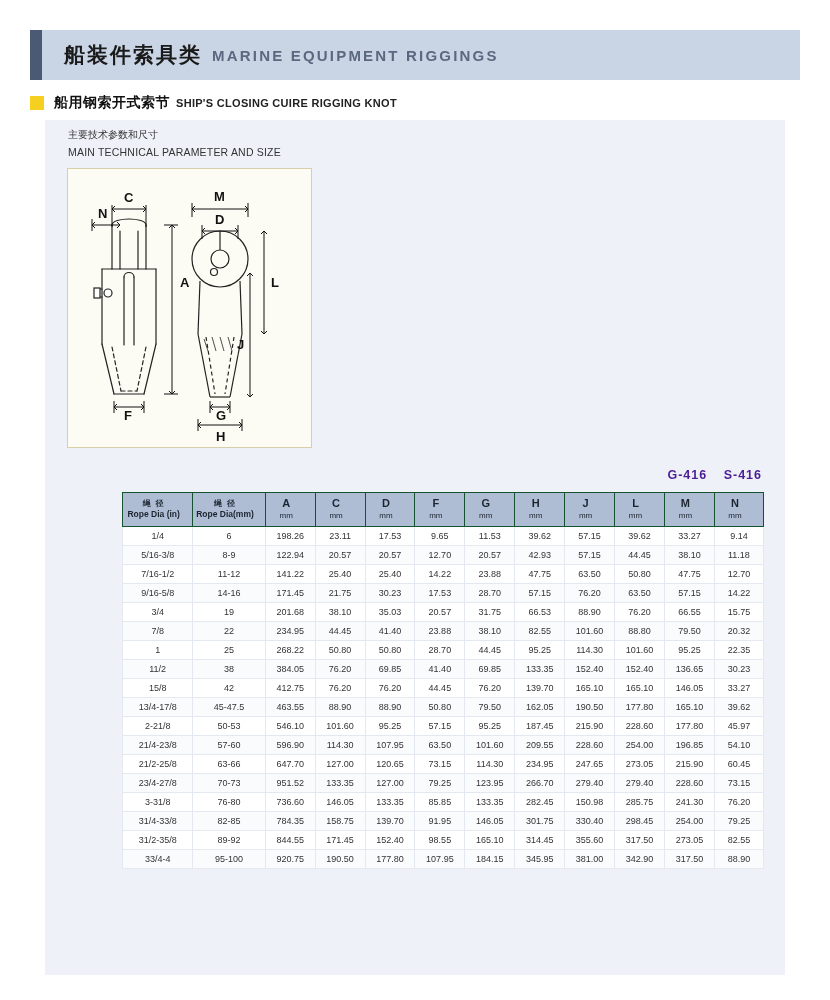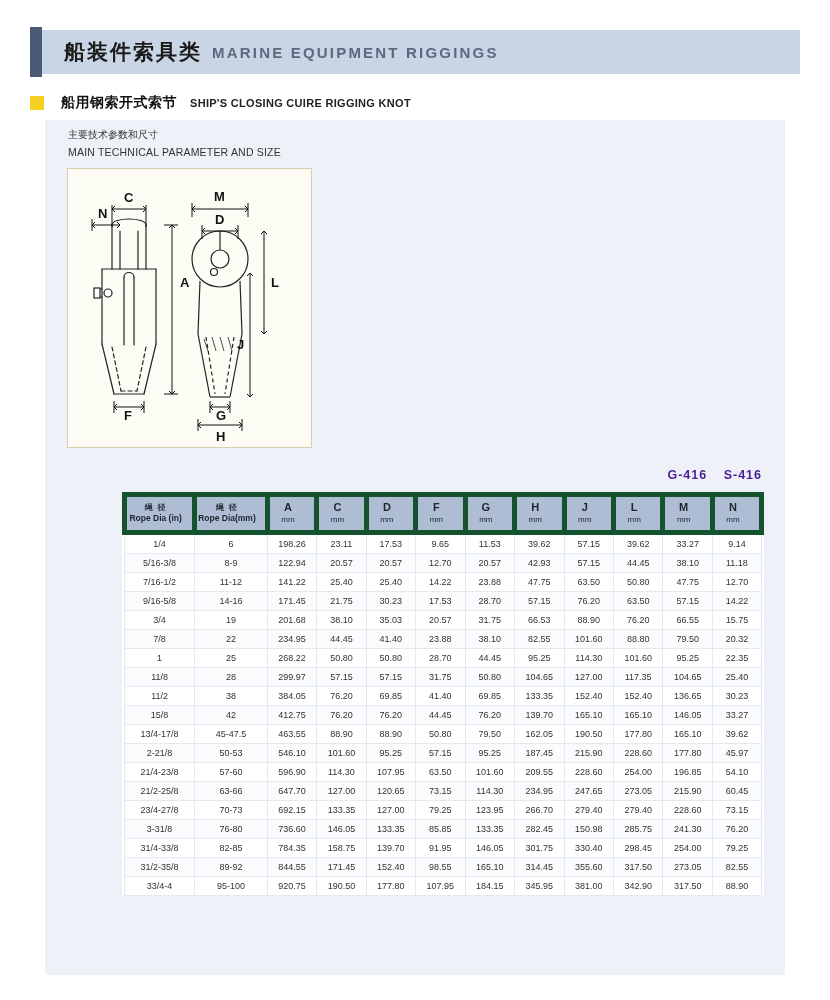--- a/index.html
+++ b/index.html
@@ -7,39 +7,39 @@
     width:830px;height:1000px;
     background:#ffffff;
     font-family:"Liberation Sans", sans-serif;
     color:#222;
     overflow:hidden;
   }
   .page{position:relative;width:830px;height:1000px;background:#fff;}
 
   
   .banner{
-    position:absolute;left:30px;top:30px;width:770px;height:44px;
+    position:absolute;left:30px;top:30px;width:770px;height:50px;
     background:#c9d4e4;
     display:flex;align-items:center;
   }
   .banner-bar{width:12px;height:50px;background:#4b5a74;}
   .banner-cn{
     font-family:"DejaVu Sans", sans-serif;
     font-size:21px;font-weight:bold;letter-spacing:2px;
     color:#1a1a1a;margin-left:22px;
   }
   .banner-en{
     font-size:15px;font-weight:bold;letter-spacing:2.2px;
     color:#5a6880;margin-left:10px;
   }
 
   
   .subtitle-row{
     position:absolute;left:30px;top:92px;width:770px;height:22px;
-    display:flex;align-items:center;gap:7px;
+    display:flex;align-items:center;
   }
   .yellow-box{width:14px;height:14px;background:#f5d020;margin-right:10px;}
   .sub-cn{font-family:"DejaVu Sans",sans-serif;font-size:14px;font-weight:bold;color:#111;letter-spacing:.5px;}
   .sub-en{font-size:11px;font-weight:bold;color:#222;margin-left:6px;letter-spacing:.3px;}
 
   
   .panel{
     position:absolute;left:45px;top:120px;width:740px;height:855px;
     background:#eef2f8;
   }
@@ -60,21 +60,21 @@
     font-size:12.5px;font-weight:bold;color:#4c1d95;letter-spacing:1px;
   }
   .codes span{margin-left:12px;}
 
   
   .tbl-wrap{position:absolute;left:122px;top:492px;width:642px;}
   table{border-collapse:collapse;width:642px;background:#fff;}
   thead th{
     background:#aebdd4;color:#1c2430;
     font-size:8.5px;font-weight:bold;
-    border:5px solid #14532d;
+    border:1px solid #14532d;
     padding:4px 8px 5px 0;
     line-height:1.25;
     text-align:center;
   }
   thead th .cn{font-family:"DejaVu Sans",sans-serif;font-size:8px;display:block;letter-spacing:1px;}
   thead th .big{font-size:11px;display:block;font-weight:bold;}
   thead th .unit{font-size:8px;display:block;font-weight:normal;}
   tbody td{
     border:1px solid #e4e9f1;
     font-size:9px;color:#333;text-align:center;
@@ -404,34 +404,20 @@
             <td>50.80</td>
             <td>28.70</td>
             <td>44.45</td>
             <td>95.25</td>
             <td>114.30</td>
             <td>101.60</td>
             <td>95.25</td>
             <td>22.35</td>
           </tr>
           <tr>
-            <td>11/8</td>
-            <td>28</td>
-            <td>299.97</td>
-            <td>57.15</td>
-            <td>57.15</td>
-            <td>31.75</td>
-            <td>50.80</td>
-            <td>104.65</td>
-            <td>127.00</td>
-            <td>117.35</td>
-            <td>104.65</td>
-            <td>25.40</td>
-          </tr>
-          <tr>
             <td>11/2</td>
             <td>38</td>
             <td>384.05</td>
             <td>76.20</td>
             <td>69.85</td>
             <td>41.40</td>
             <td>69.85</td>
             <td>133.35</td>
             <td>152.40</td>
             <td>152.40</td>
@@ -504,21 +490,21 @@
             <td>114.30</td>
             <td>234.95</td>
             <td>247.65</td>
             <td>273.05</td>
             <td>215.90</td>
             <td>60.45</td>
           </tr>
           <tr>
             <td>23/4-27/8</td>
             <td>70-73</td>
-            <td>692.15</td>
+            <td>951.52</td>
             <td>133.35</td>
             <td>127.00</td>
             <td>79.25</td>
             <td>123.95</td>
             <td>266.70</td>
             <td>279.40</td>
             <td>279.40</td>
             <td>228.60</td>
             <td>73.15</td>
           </tr>

